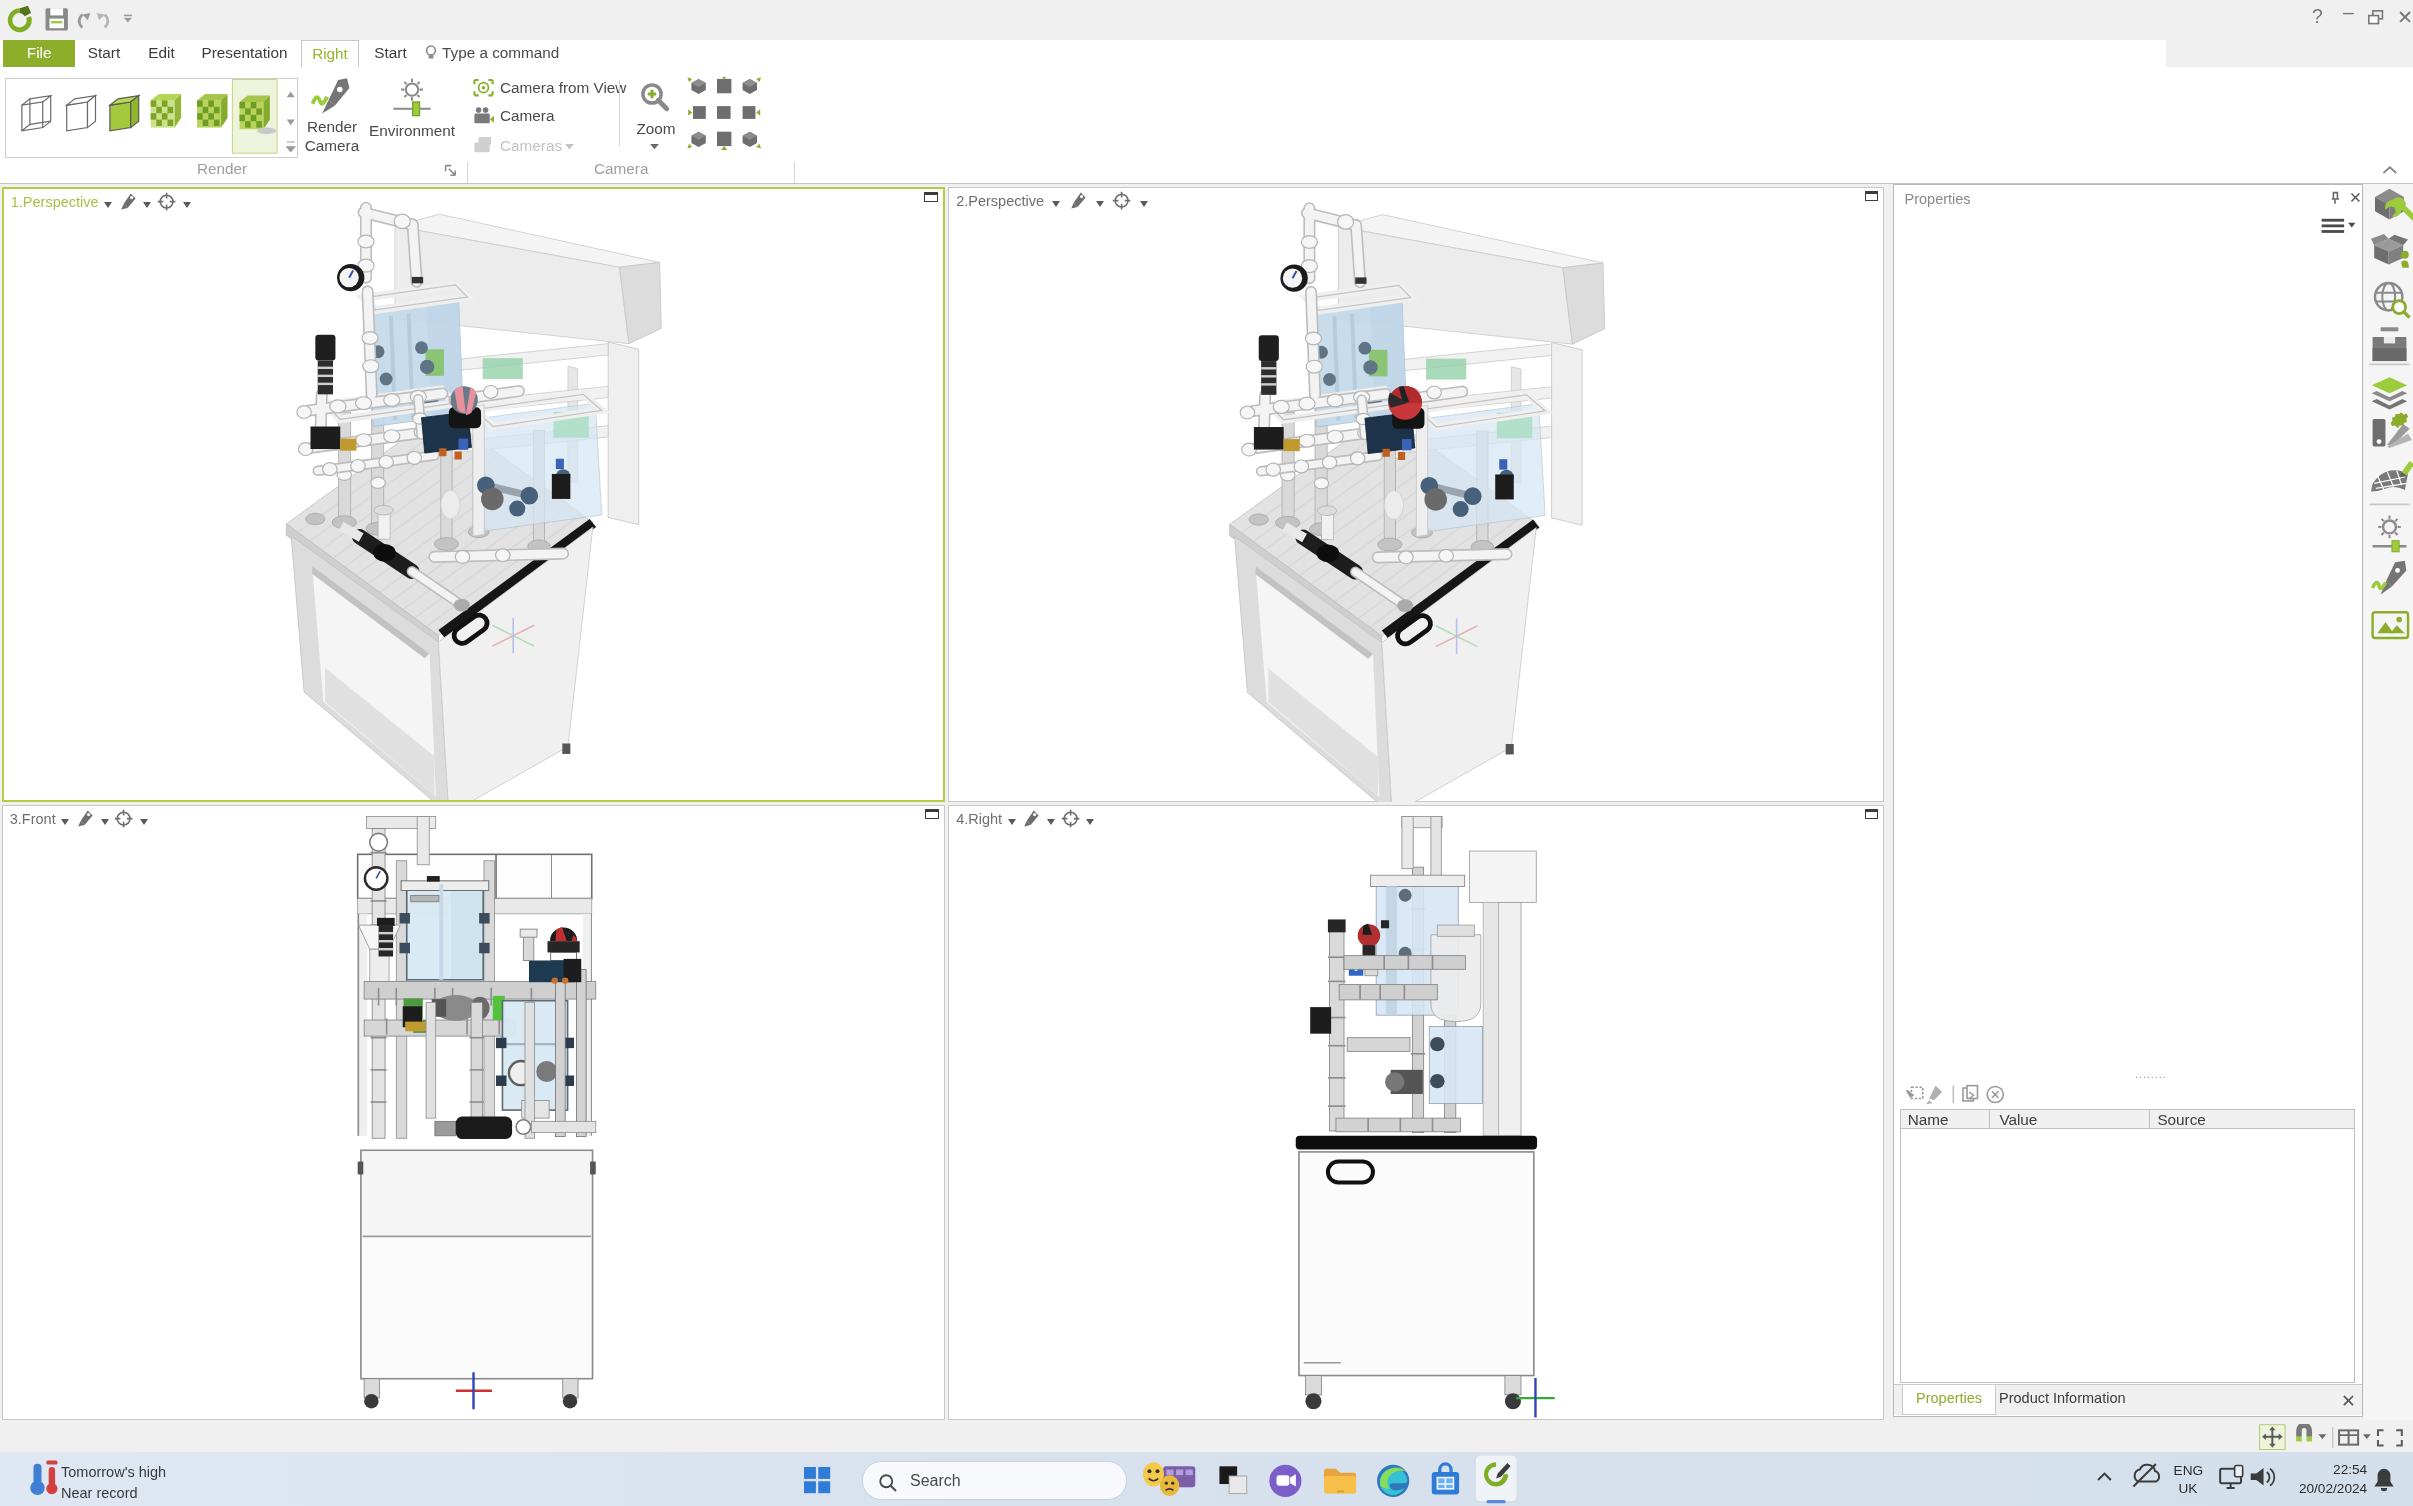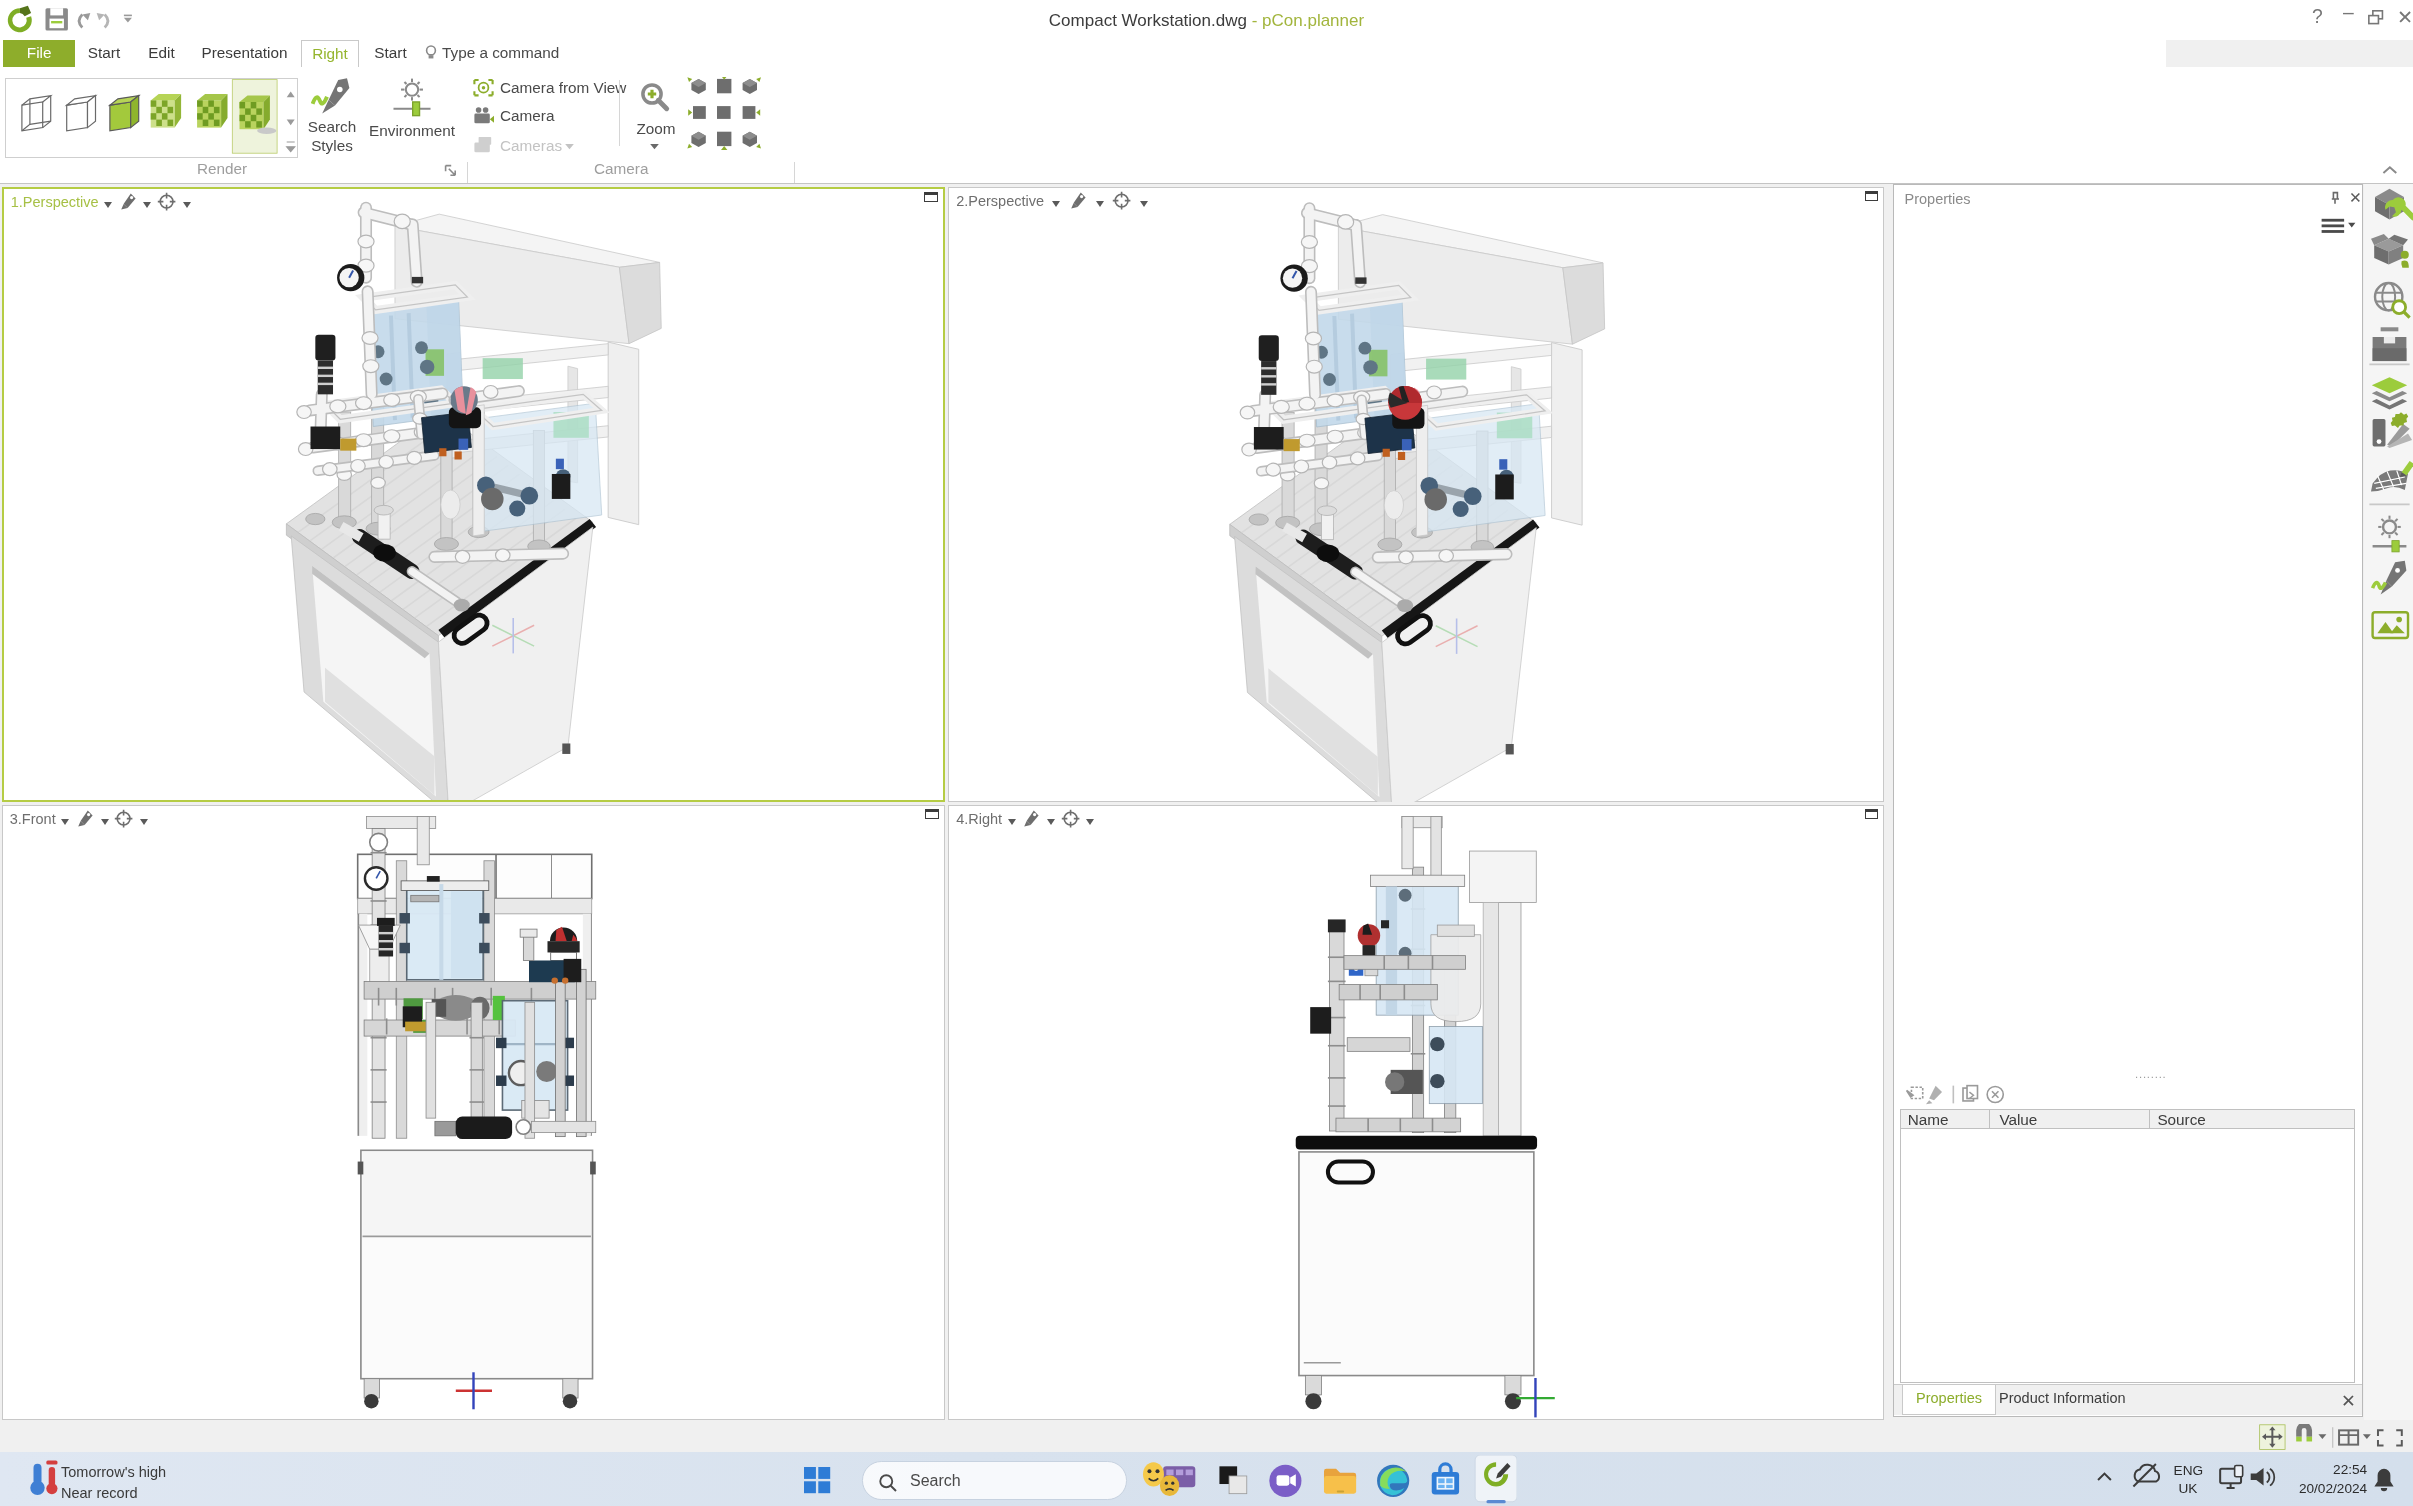--- a/index.html
+++ b/index.html
@@ -51,23 +51,20 @@
 
 #taskbar { position:absolute; left:0; top:1452px; width:2413px; height:55px;
   background:linear-gradient(90deg,#dfe7f2 0%,#d8e2ee 40%,#d4dfec 100%); }
 .tbtext { position:absolute; font-size:14.5px; color:#3a3a3a; }
 #search { position:absolute; left:862px; top:1461px; width:265px; height:39px; border-radius:19.3px; background:rgba(255,255,255,0.8); border:0.8px solid #c7d2e0; }
 </style>
 </head>
 <body>
 <div id="app">
 
-<div id="titlebar">
-  <div id="title"><span>Compact Workstation.dwg</span> <span class="grn">- pCon.planner</span></div>
-</div>
 <div class="winbtn" style="left:2312px;">?</div>
 <div class="winbtn" style="left:2343px; top:1.6px;">–</div>
 <svg class="abs" style="left:2368px;top:9.7px" width="17.7" height="16" viewBox="0 0 22 20">
   <rect x="6" y="1" width="12" height="10" fill="none" stroke="#777" stroke-width="2"></rect>
   <rect x="1" y="7" width="12" height="10" fill="#fff" stroke="#777" stroke-width="2"></rect>
 </svg>
 <div class="winbtn" style="left:2397px;">✕</div>
 
 <svg class="abs" style="left:4.8px;top:4.8px" width="137" height="32" viewBox="0 0 170 40">
   <g>
@@ -179,21 +176,21 @@
     <path d="M351 52 l10 0 l-5 7 z" fill="#9a9a9a"></path>
     <path d="M351 86 l10 0 l-5 6 z M351 80 l10 0" fill="#9a9a9a" stroke="#9a9a9a" stroke-width="1.5"></path>
   </svg>
 
   <svg class="abs" style="left:311px;top:11.3px" width="40" height="39" viewBox="0 0 50 48">
     <path d="M34 2 L45 0 L48 12 L30 34 L22 27 z" fill="#757575"></path>
     <circle cx="36" cy="14" r="3.5" fill="#fff"></circle>
     <path d="M22 27 L14 44 L30 34 z" fill="#757575"></path>
     <path d="M2 32 q5 -14 9 -4 q3 9 9 -5" stroke="#9ccc3c" stroke-width="5" fill="none"></path>
   </svg>
-  <div class="abs ribtext" style="left:303px;top:51px;width:58px;text-align:center;line-height:18.5px;">Search Styles</div>
+  <div class="abs ribtext" style="left:303px;top:51px;width:58px;text-align:center;line-height:18.5px;">Render Camera</div>
 
   <svg class="abs" style="left:388px;top:9.7px" width="48" height="43" viewBox="0 0 70 62">
     <circle cx="35" cy="18" r="9" fill="none" stroke="#8a8a8a" stroke-width="3"></circle>
     <g stroke="#8a8a8a" stroke-width="3">
       <path d="M35 2 v5"></path>
           <path d="M35 29 v5"></path>
           <path d="M19 18 h5"></path>
           <path d="M46 18 h5"></path>
       <path d="M24 7 l3 3"></path>
           <path d="M46 7 l-3 3"></path>

